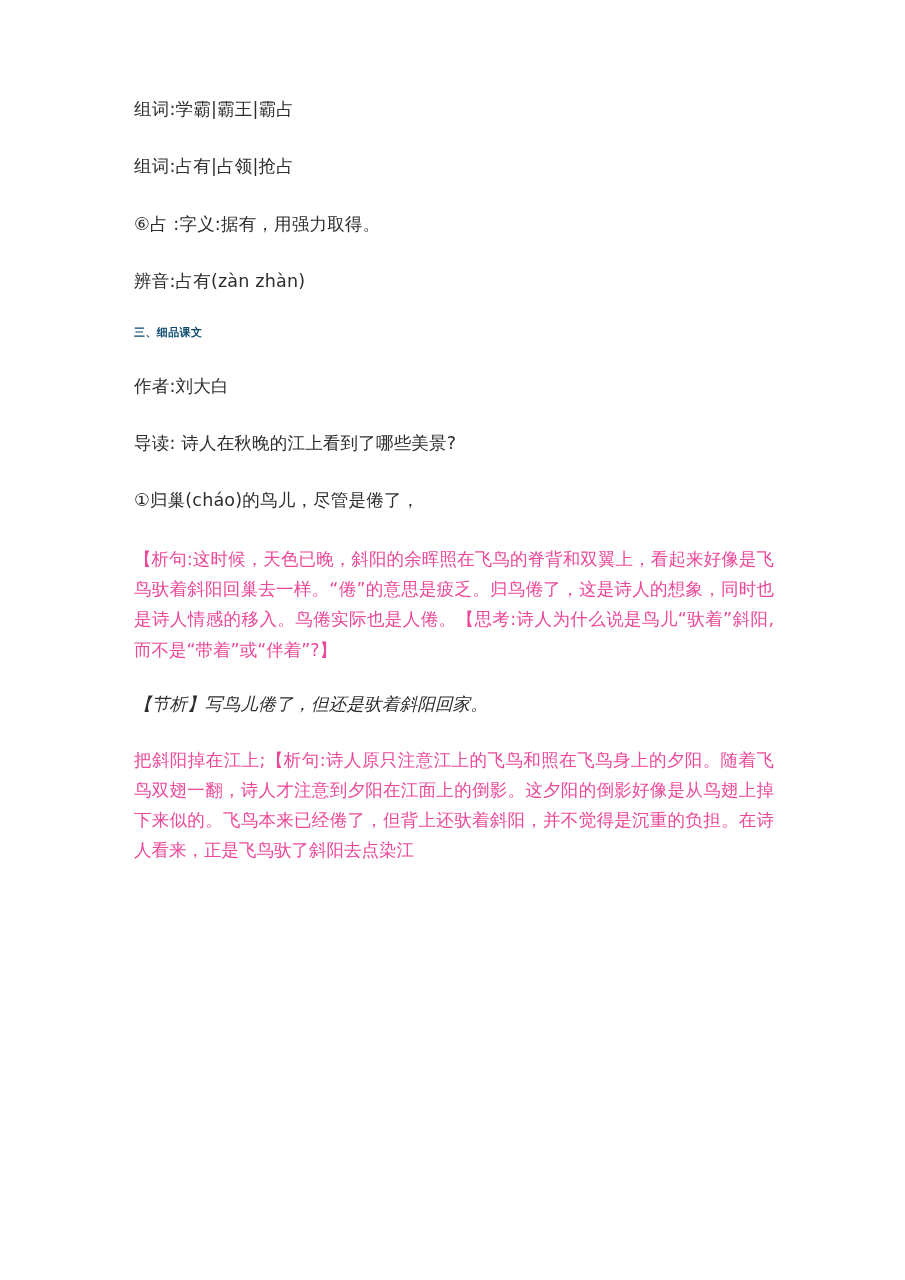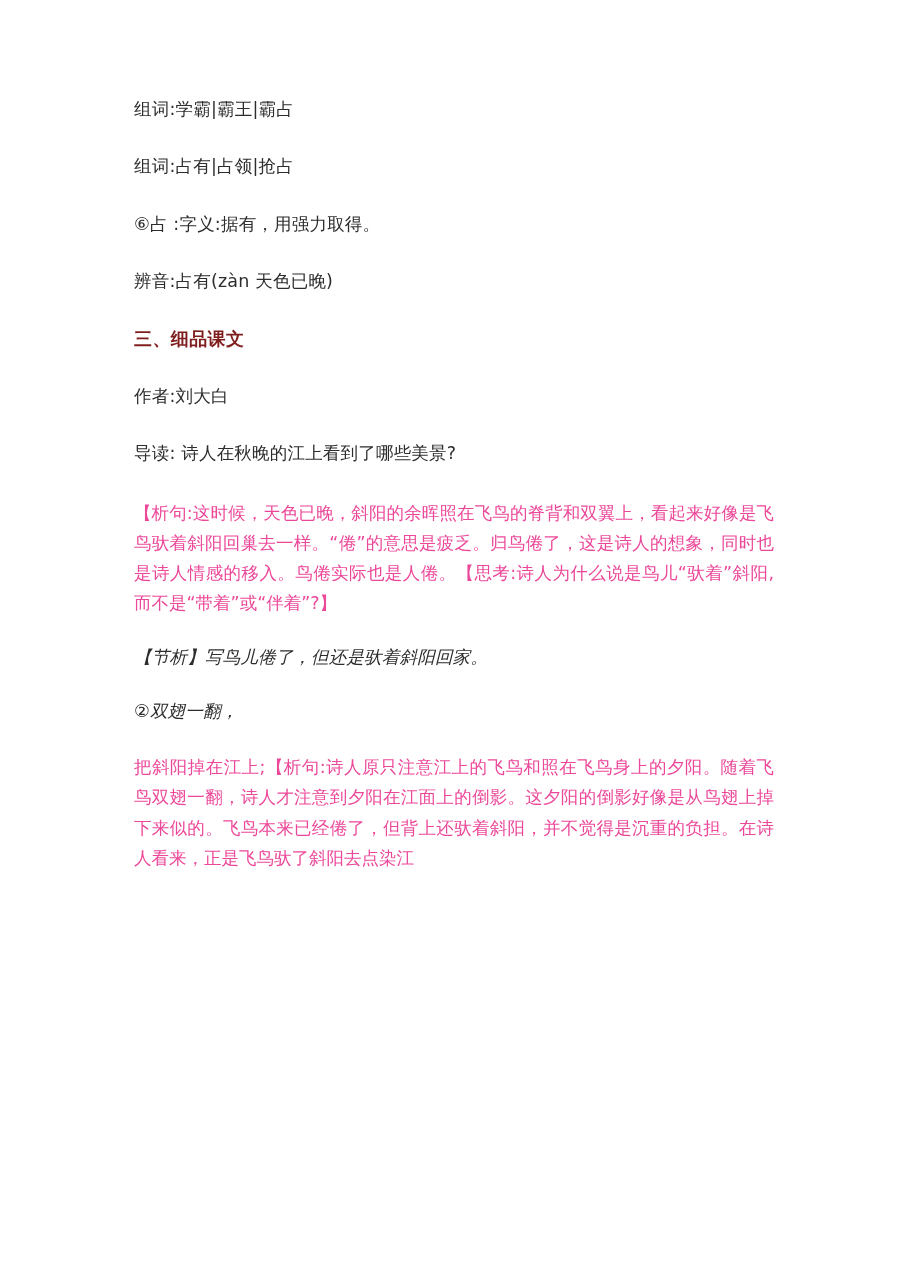--- a/index.html
+++ b/index.html
@@ -27,24 +27,24 @@
   p.line {
     margin: 0 0 31px 0;
     font-size: 17.5px;
     line-height: 1.5;
     color: #2d2d2d;
     letter-spacing: 0.2px;
     white-space: pre-wrap;
   }
   p.heading {
     margin: 0 0 31px 0;
-    font-size: 18px;
+    font-size: 11px;
     font-weight: bold;
     line-height: 1.5;
-    color: #7f1d1d;
+    color: #0c4a6e;
     letter-spacing: 0.4px;
   }
   p.para {
     margin: 0 0 26px 0;
     font-size: 17.5px;
     line-height: 1.72;
     color: #ec4899;
     text-align: justify;
     white-space: pre-wrap;
   }
@@ -55,29 +55,29 @@
 </style>
 </head>
 <body>
 
 <div class="page">
   <div class="doc-body">
 
     <p class="line">组词:学霸|霸王|霸占</p>
     <p class="line">组词:占有|占领|抢占</p>
     <p class="line">⑥占 :字义:据有，用强力取得。</p>
-    <p class="line">辨音:占有(zàn 天色已晚)</p>
+    <p class="line">辨音:占有(zàn zhàn)</p>
 
     <p class="heading">三、细品课文</p>
 
     <p class="line">作者:刘大白</p>
     <p class="line">导读: 诗人在秋晚的江上看到了哪些美景?</p>
 
+    <p class="line">①归巢(cháo)的鸟儿，尽管是倦了，</p>
 
     <p class="para">【析句:这时候，天色已晚，斜阳的余晖照在飞鸟的脊背和双翼上，看起来好像是飞鸟驮着斜阳回巢去一样。“倦”的意思是疲乏。归鸟倦了，这是诗人的想象，同时也是诗人情感的移入。鸟倦实际也是人倦。【思考:诗人为什么说是鸟儿“驮着”斜阳,而不是“带着”或“伴着”?】</p>
 
     <p class="line tight">【节析】写鸟儿倦了，但还是驮着斜阳回家。</p>
-    <p class="line tight">②双翅一翻，</p>
 
     <p class="para">把斜阳掉在江上;【析句:诗人原只注意江上的飞鸟和照在飞鸟身上的夕阳。随着飞鸟双翅一翻，诗人才注意到夕阳在江面上的倒影。这夕阳的倒影好像是从鸟翅上掉下来似的。飞鸟本来已经倦了，但背上还驮着斜阳，并不觉得是沉重的负担。在诗人看来，正是飞鸟驮了斜阳去点染江</p>
 
   </div>
 </div>
 
 </body></html>

